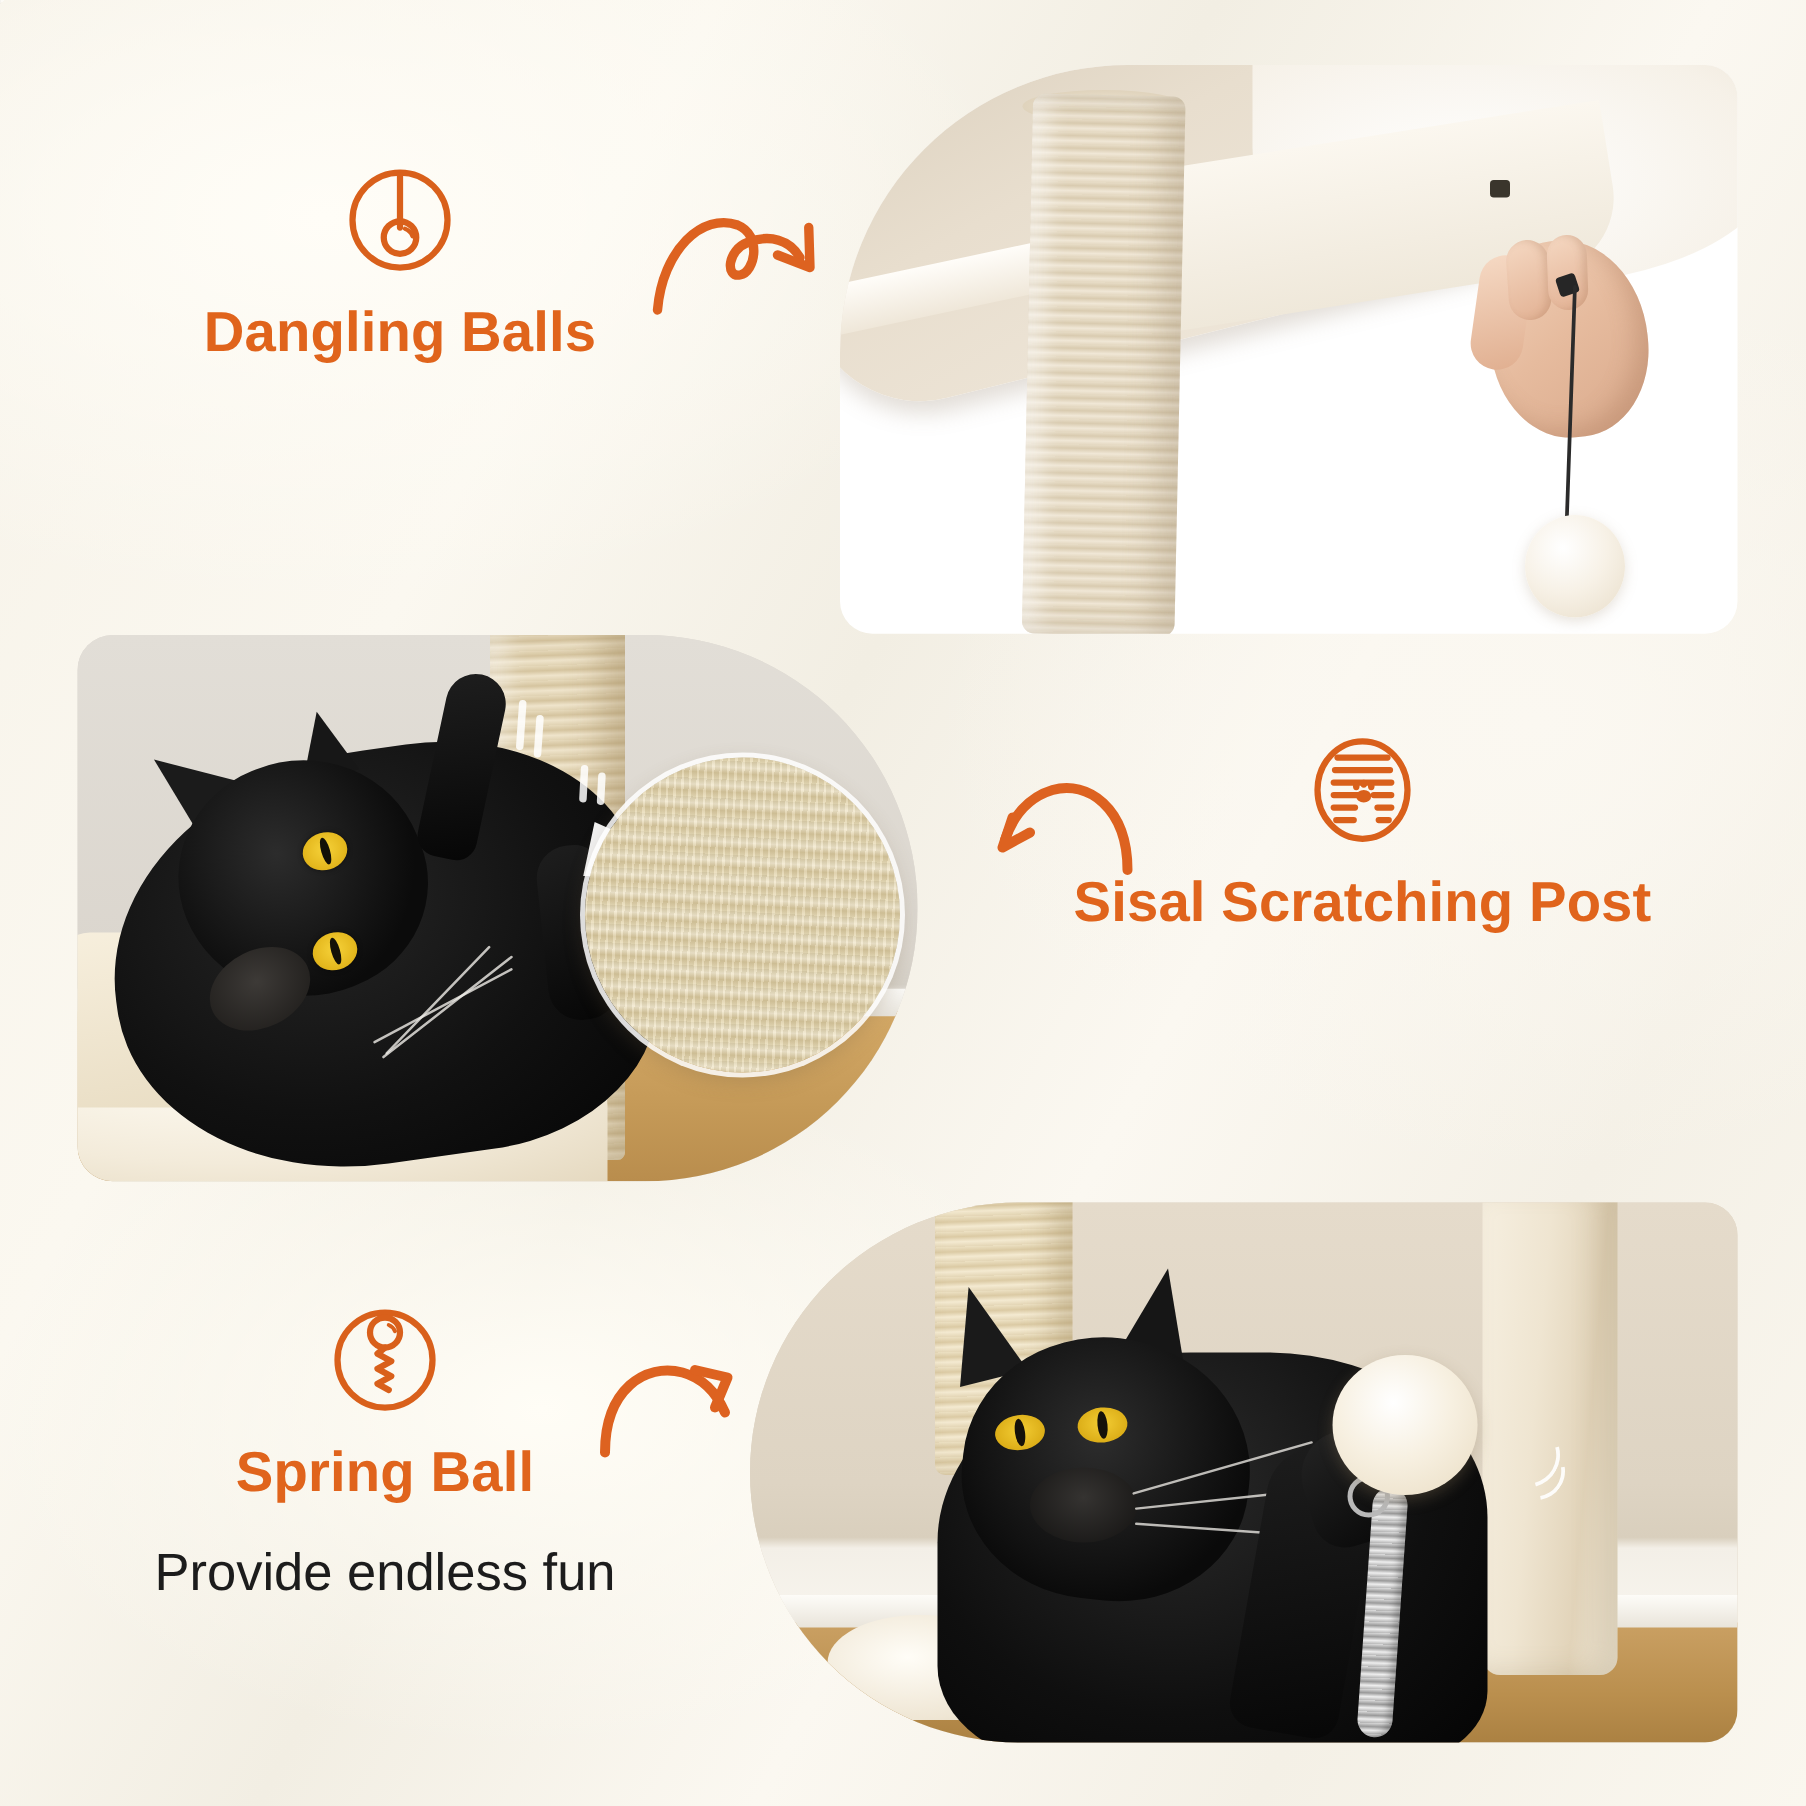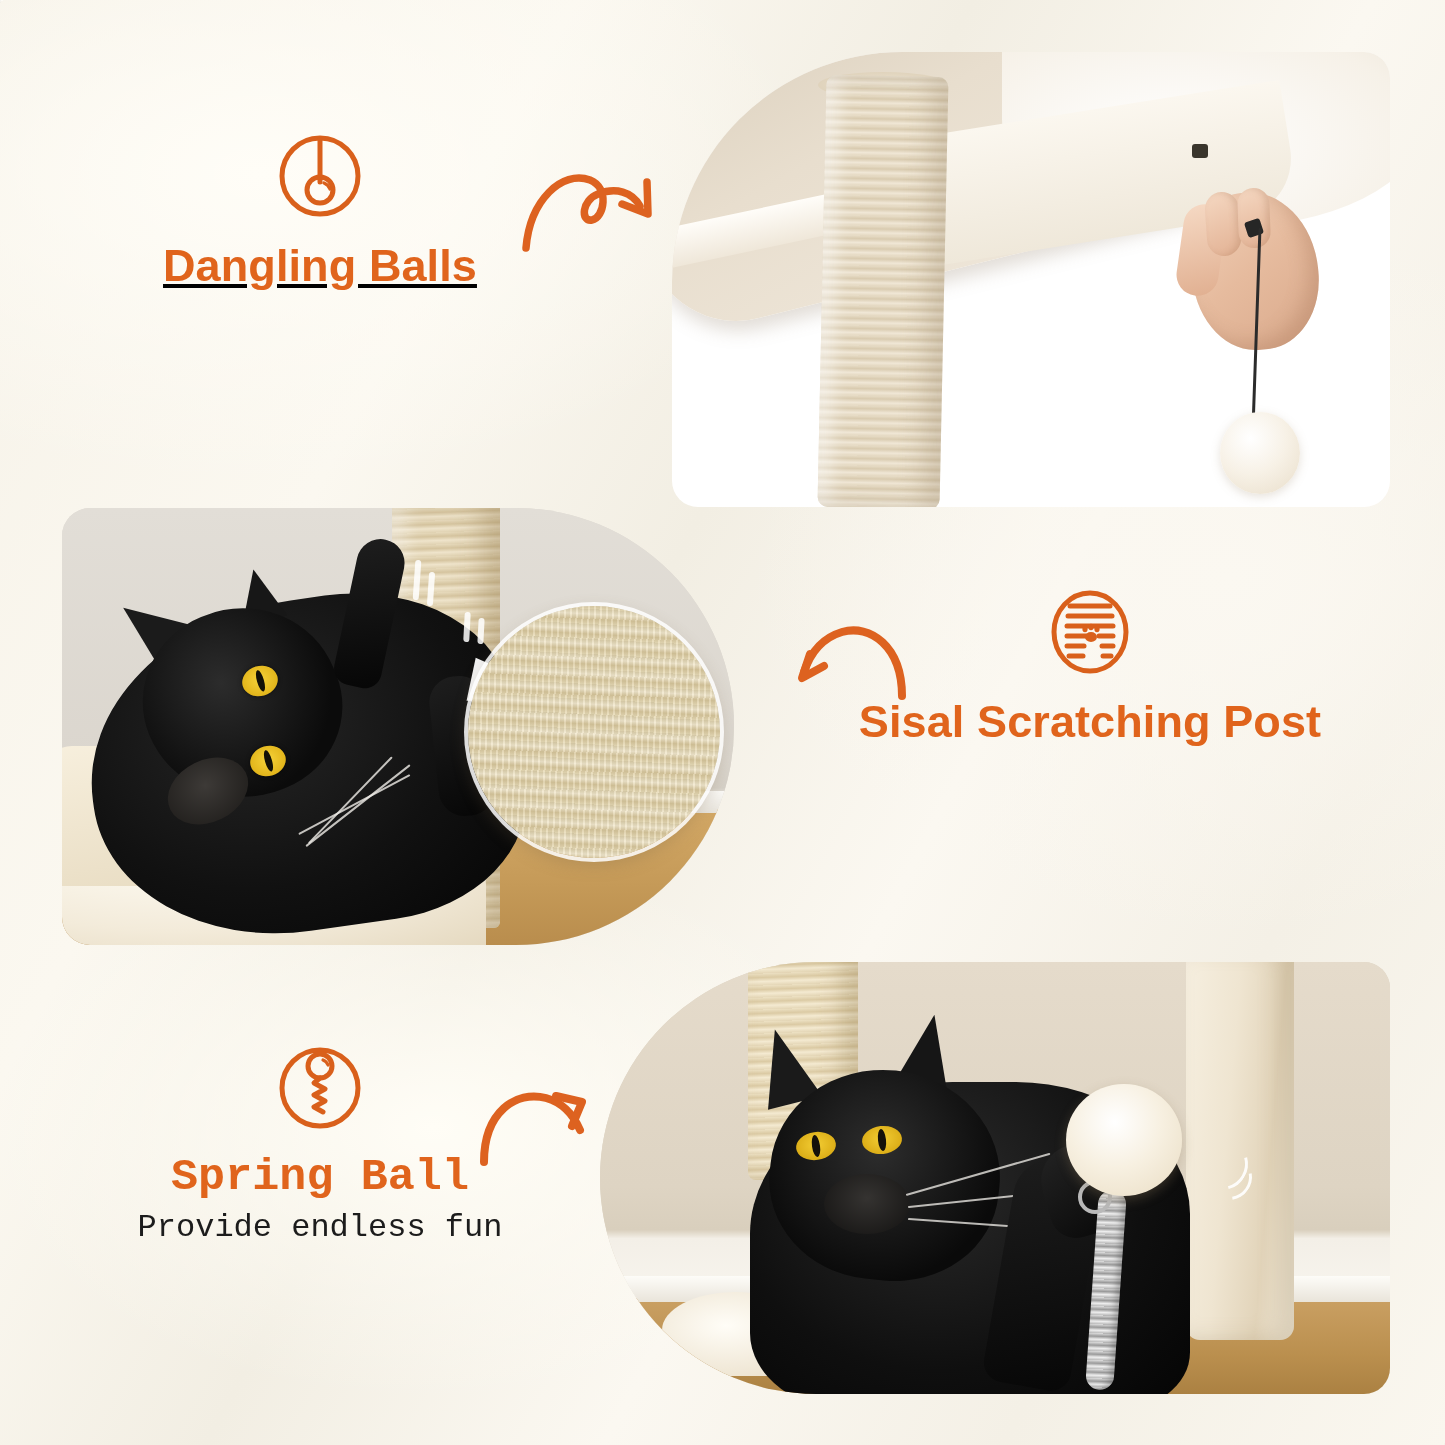--- a/index.html
+++ b/index.html
@@ -420,21 +420,21 @@
   <div class="bwhisk" style="left:308px;top:256px;width:150px;transform:rotate(4deg);"></div>
   <div class="barm"></div>
   <div class="bpaw"></div>
   <div class="bspring"></div>
   <div class="bring"></div>
   <div class="bpom"></div>
   <div class="motion" style="left:596px;top:176px;width:46px;height:46px;transform:rotate(120deg);"></div>
   <div class="motion" style="left:606px;top:192px;width:40px;height:40px;transform:rotate(126deg);"></div>
 </div>
 
-<div class="feature" id="feat-1" style="left:40px;top:128px;width:560px;text-decoration:underline;">
+<div class="feature" id="feat-1" style="left:40px;top:128px;width:560px;">
   <div class="icon-wrap">
     <svg width="96" height="96" viewBox="0 0 96 96">
       <circle cx="48" cy="48" r="38" fill="none" stroke="#d9601b" stroke-width="5"></circle>
       <line x1="48" y1="12" x2="48" y2="54" stroke="#d9601b" stroke-width="5" stroke-linecap="round"></line>
       <circle cx="48" cy="62" r="13" fill="none" stroke="#d9601b" stroke-width="5"></circle>
       <path d="M52 55 a10 10 0 0 1 6 6" fill="none" stroke="#d9601b" stroke-width="3.4" stroke-linecap="round"></path>
     </svg>
   </div>
   <p class="f-title" style="font-size:45px;margin-top:18px;">Dangling Balls</p>
 </div>
@@ -468,29 +468,29 @@
     </svg>
   </div>
   <p class="f-title" style="font-size:45px;margin-top:18px;">Sisal Scratching Post</p>
 </div>
 
 <svg class="arrow" style="left:786px;top:612px;" width="130" height="96" viewBox="0 0 130 96">
   <path d="M116 84 C116 34 84 12 56 20 C36 26 24 42 18 60" fill="none" stroke="#dd6220" stroke-width="8" stroke-linecap="round"></path>
   <path d="M38 54 L16 66 L24 42" fill="none" stroke="#dd6220" stroke-width="8" stroke-linecap="round" stroke-linejoin="round"></path>
 </svg>
 
-<div class="feature" id="feat-3" style="left:60px;top:1040px;width:520px;font-family:Liberation Mono, monospace;">
+<div class="feature" id="feat-3" style="left:48px;top:1040px;width:520px;">
   <div class="icon-wrap">
     <svg width="96" height="96" viewBox="0 0 96 96">
       <circle cx="48" cy="48" r="38" fill="none" stroke="#d9601b" stroke-width="5"></circle>
       <circle cx="48" cy="26" r="12" fill="none" stroke="#d9601b" stroke-width="5"></circle>
       <path d="M51 20 a9 9 0 0 1 5 5" fill="none" stroke="#d9601b" stroke-width="3.2" stroke-linecap="round"></path>
       <path d="M48 38 l-6 5 l11 6 l-11 6 l11 6 l-11 6 l9 5" fill="none" stroke="#d9601b" stroke-width="5" stroke-linecap="round" stroke-linejoin="round"></path>
     </svg>
   </div>
   <p class="f-title" style="font-size:45px;margin-top:18px;">Spring Ball</p>
-  <p class="f-sub" style="font-size:32px;margin-top:8px;">Provide endless fun</p>
+  <p class="f-sub" style="font-size:42px;margin-top:32px;">Provide endless fun</p>
 </div>
 
 <svg class="arrow" style="left:470px;top:1072px;" width="130" height="96" viewBox="0 0 130 96">
   <path d="M14 90 C14 40 46 18 76 26 C94 31 104 44 110 58" fill="none" stroke="#dd6220" stroke-width="8" stroke-linecap="round"></path>
   <path d="M86 24 L112 30 L102 54" fill="none" stroke="#dd6220" stroke-width="8" stroke-linecap="round" stroke-linejoin="round"></path>
 </svg>
 
 </body></html>

